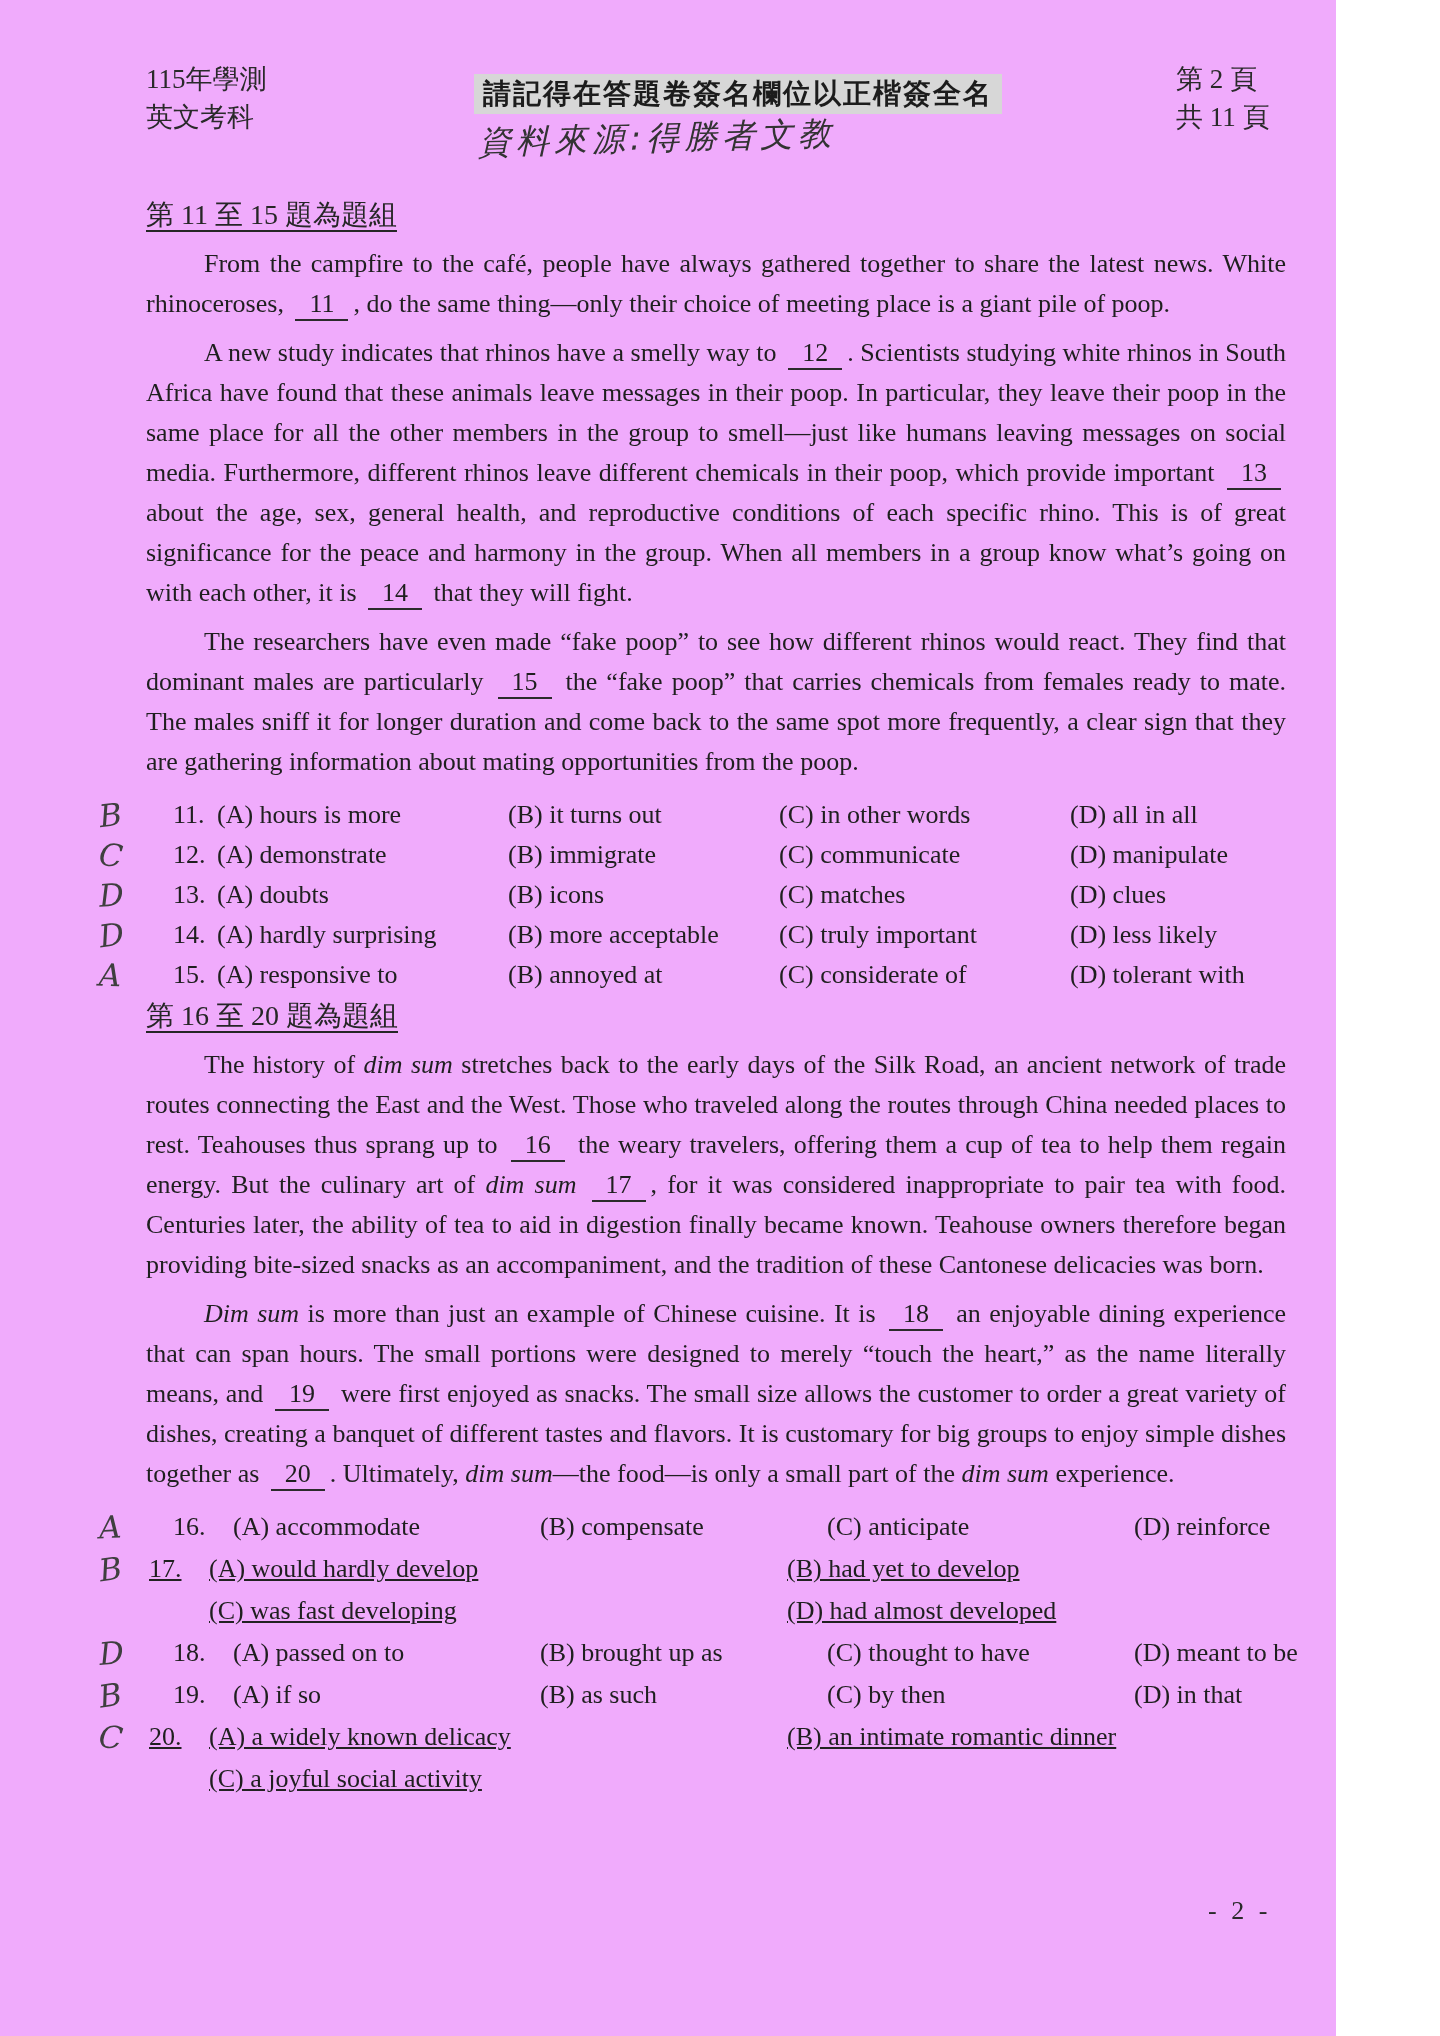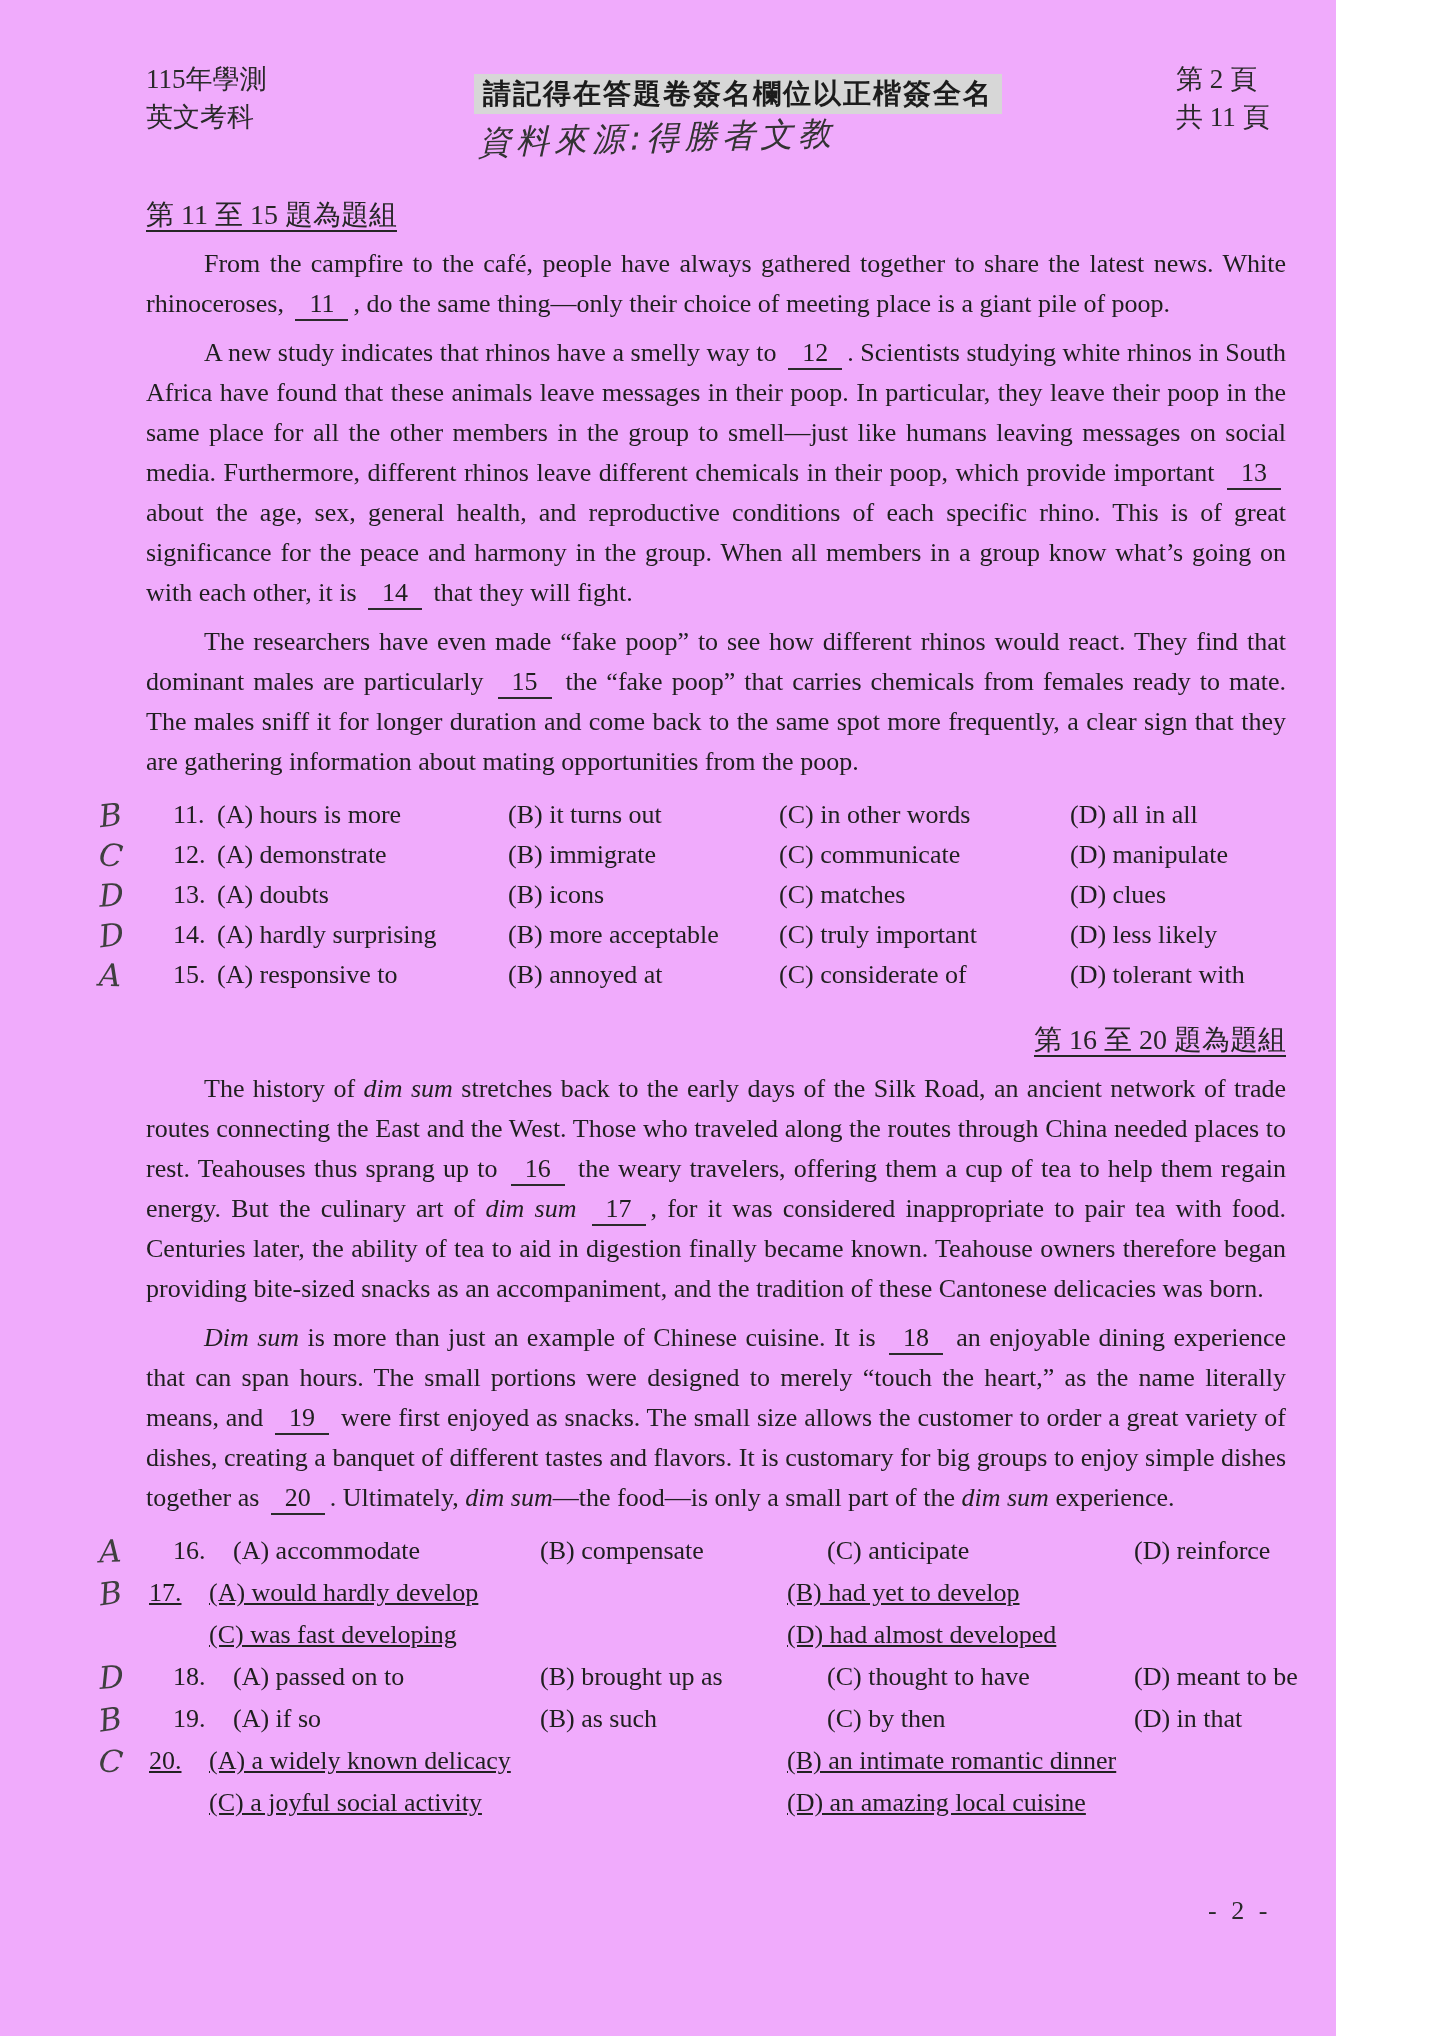--- a/index.html
+++ b/index.html
@@ -20,21 +20,21 @@
     color:#333; font-style:italic; transform:rotate(-1.5deg);
     font-family:"DejaVu Sans","Liberation Sans",sans-serif;
   }
   .h-right { position:absolute; left:1176px; top:60px; font-size:27px; line-height:38px; color:#2a2a2a; }
   
   .content { position:absolute; left:146px; top:195px; width:1140px; font-size:26px; }
   .sec-title {
     font-size:28px; line-height:40px; font-weight:400; color:#262626;
     text-decoration:underline; text-decoration-thickness:2px; text-underline-offset:6px;
   }
-  section + section .sec-title { margin-top:24px;text-align:right; }
+  section + section .sec-title { margin-top:0; }
   .para {
     margin:9px 0; text-align:justify; text-indent:58px; line-height:40px; color:#1f1f1f;
   }
   .para em { font-style:italic; }
   .blank {
     display:inline-block; min-width:40px; padding:0 14px; margin:0 5px;
     text-align:left; text-indent:0; line-height:30px;
     border-bottom:2px solid #2b2b2b;
   }
   
@@ -182,21 +182,20 @@
           <div class="q-block">
             <span class="answer" style="transform: rotate(7deg);">C</span>
             <div class="q-row two">
               <span class="q-no">20.</span>
               <span class="opt">(A) a widely known delicacy</span>
               <span class="opt">(B) an intimate romantic dinner</span>
             </div>
             <div class="q-row two">
               <span class="q-no"></span>
               <span class="opt">(C) a joyful social activity</span>
-              <span class="opt">(D) an amazing local cuisine</span>
             </div>
           </div>
         </div>
     </section>
 
   </main>
 
   <div class="footer">- 2 -</div>
 
 </div>

